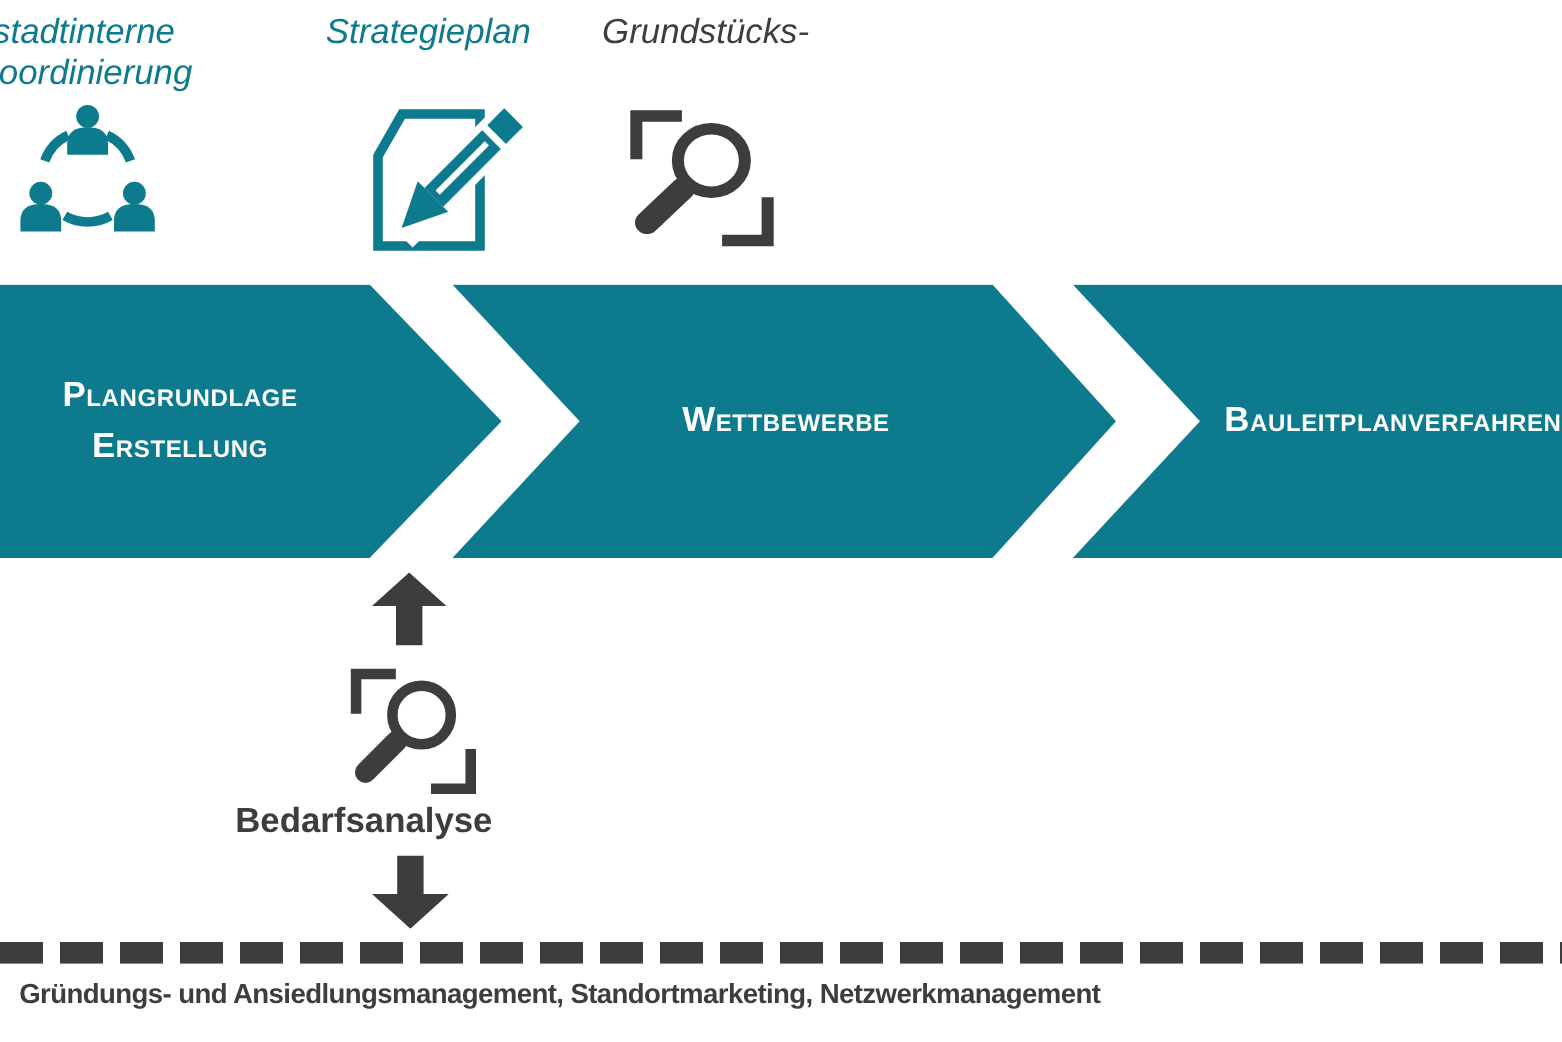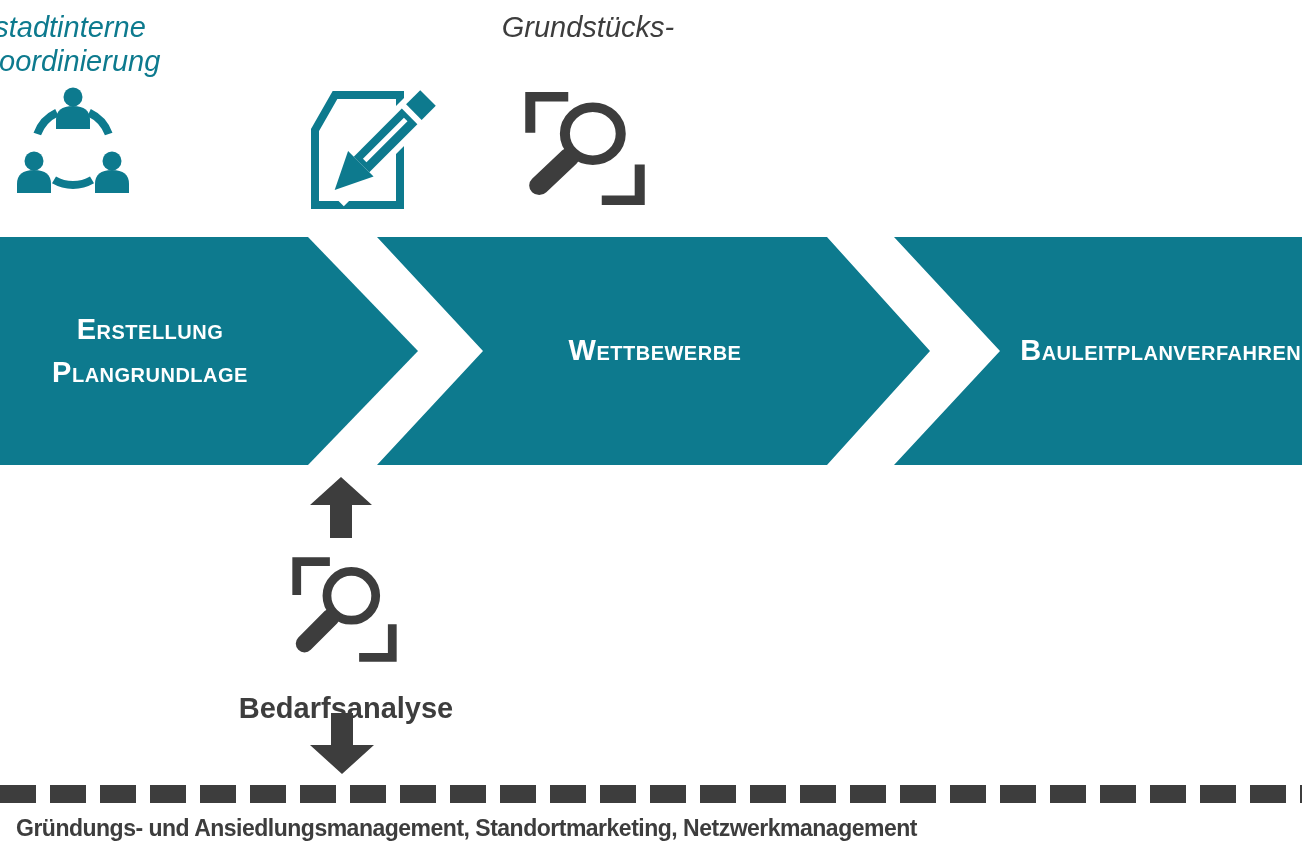--- a/index.html
+++ b/index.html
@@ -43,22 +43,22 @@
     font-size:29px;line-height:1.5;letter-spacing:.5px;
     white-space:nowrap;text-align:center;
   }
   .chev-label span:empty{display:none;}
   .chev-label1{left:0;width:300px;}
   .chev-label2{left:420px;width:470px;}
   .chev-label3{left:1015px;width:300px;}
 
   
   .bedarfs-label{
-    position:absolute;left:196px;top:668px;width:300px;text-align:center;
-    font-size:29px;font-weight:700;color:var(--dark);white-space:nowrap;margin-top:24px;
+    position:absolute;left:196px;top:668px;width:300px;text-align:left;
+    font-size:29px;font-weight:700;color:var(--dark);white-space:nowrap;
   }
 
   
   .dashes{
     position:absolute;left:0;top:785px;width:1302px;height:18px;
     background:repeating-linear-gradient(90deg,var(--dark) 0 36px,transparent 36px 50px);
   }
 
   
   .bottom-label{
@@ -76,20 +76,21 @@
 </style>
 </head>
 <body>
 
 <div class="annot teal" style="left:-40px;">
   <span>stadtinterne</span>
   <span>Koordinierung</span>
 </div>
 
 <div class="annot teal" style="left:247px;">
+  <span>Strategieplan</span>
 </div>
 
 <div class="annot dark" style="left:478px;">
   <span>Grundstücks-</span>
 </div>
 
 <svg class="abs" style="left:12px;top:84px;" width="122" height="114" viewBox="0 0 122 114">
   <path class="s-teal" stroke-width="8" d="M25.3 50 A38 38 0 0 1 44.9 28.6"></path>
   <path class="s-teal" stroke-width="8" d="M77.1 28.6 A38 38 0 0 1 96.7 50"></path>
   <path class="s-teal" stroke-width="8" d="M42 95.9 A38 38 0 0 0 80 95.9"></path>
@@ -117,22 +118,22 @@
   <path class="s-dark" stroke-width="9" d="M109 75 L109 109 L75 109"></path>
   <circle class="s-dark" stroke-width="9" cx="67" cy="46" r="25"></circle>
   <line class="s-dark" stroke-width="18" stroke-linecap="round" x1="46" y1="68" x2="19" y2="95"></line>
 </svg>
 
 <div class="chev chev1"></div>
 <div class="chev chev2"></div>
 <div class="chev chev3"></div>
 
 <div class="chev-label chev-label1">
+  <span>Plangrundlage</span>
   <span>Erstellung</span>
-  <span>Plangrundlage</span>
 </div>
 <div class="chev-label chev-label2">
   <span>Wettbewerbe</span>
 
 </div>
 <div class="chev-label chev-label3">
   <span>Bauleitplanverfahren,</span>
 </div>
 
 <svg class="abs" style="left:310px;top:477px;" width="62" height="61" viewBox="0 0 62 61">

